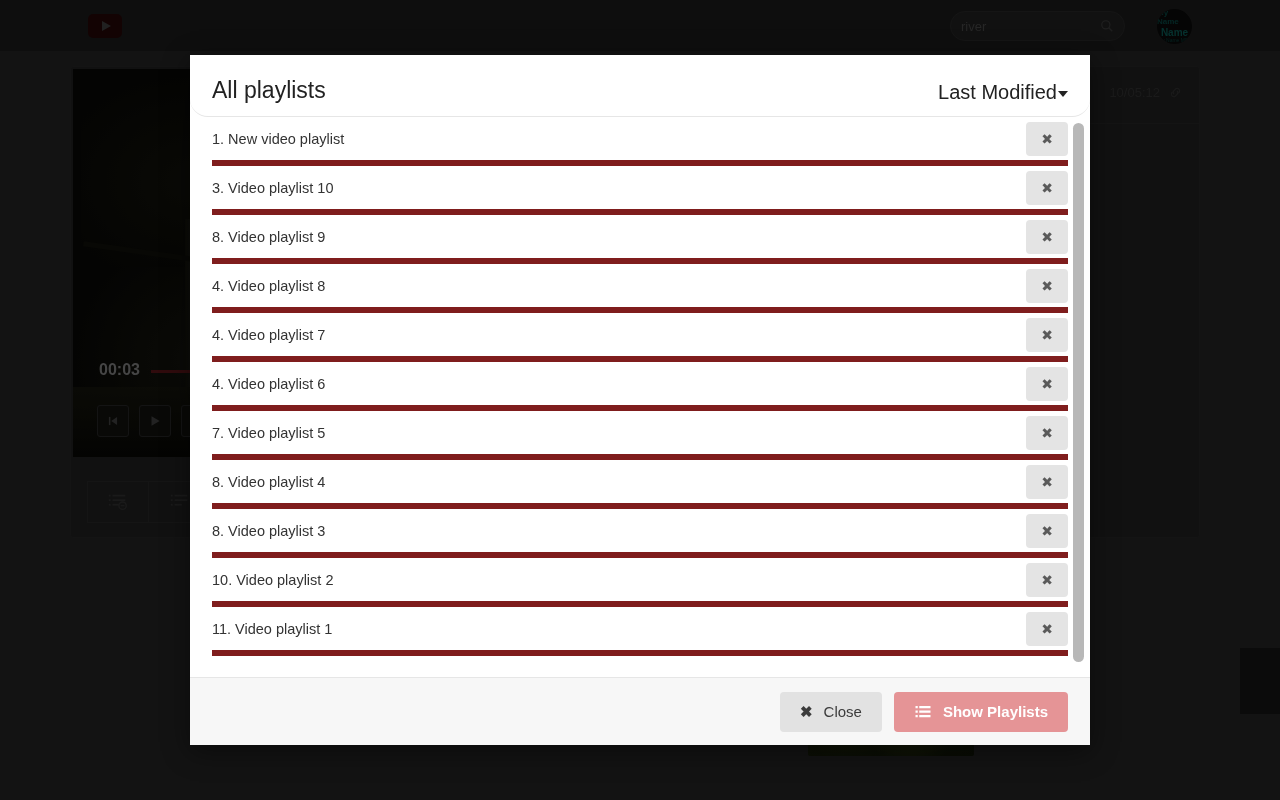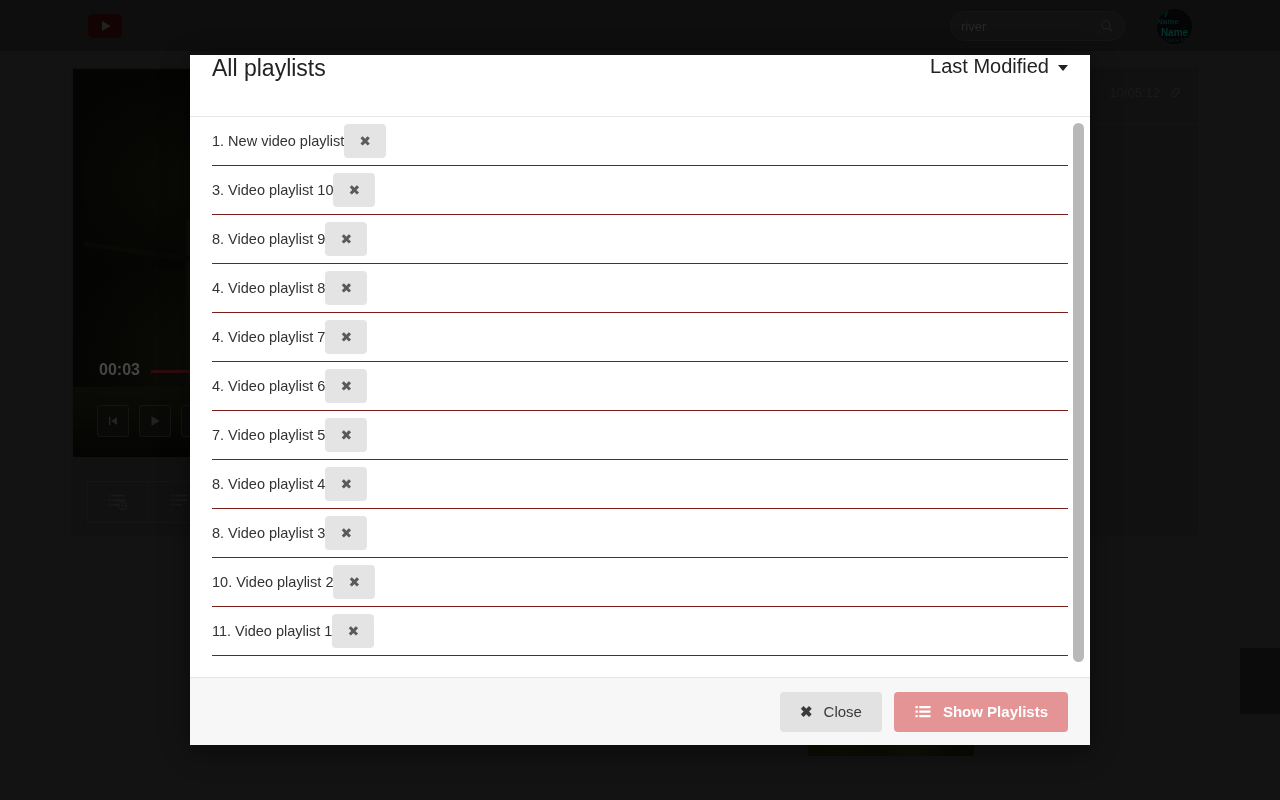--- a/index.html
+++ b/index.html
@@ -178,46 +178,47 @@
     position:absolute;
     left:190px; top:55px;
     width:900px; height:690px;
     background:#ffffff;
     box-shadow:0 6px 26px rgba(0,0,0,.45);
     display:flex; flex-direction:column;
   }
   .modal-header {
     height:62px; flex:0 0 62px;
     border-bottom:1px solid #e6e6e6;
-    display:flex; align-items:flex-start; justify-content:space-between;
-    padding:0 22px;
+    display:flex; align-items:flex-end; justify-content:space-between;
+    padding:12px 22px;
+    border-radius:18px;
   }
   .modal-title { font-size:23px; color:#222; font-weight:400; }
   .sort-dropdown {
-    display:flex; align-items:center; gap:9px;
+    display:flex; align-items:center; gap:1px;
     font-size:20px; color:#222; cursor:pointer;
   }
   .caret {
     width:0; height:0;
     border-left:5px solid transparent;
     border-right:5px solid transparent;
     border-top:6px solid #222;
     margin-top:3px;
   }
 
   .modal-body {
     flex:1 1 auto;
     overflow:hidden;
     position:relative;
     padding:0 22px;
   }
   .playlist-row {
     height:49px;
-    display:flex; align-items:center; justify-content:flex-start;
-    border-bottom:1px solid #7f1d1d;
+    display:flex; align-items:center; justify-content:space-between;
+    border-bottom:6px solid #7f1d1d;
   }
   .playlist-row:first-child { border-top:none; }
   .playlist-label { font-size:14.5px; color:#333; }
   .del-btn {
     width:42px; height:34px;
     background:#e4e4e4;
     border:none; border-radius:4px;
     color:#5a5a5a; font-size:14px;
     display:flex; align-items:center; justify-content:center;
     cursor:pointer;

